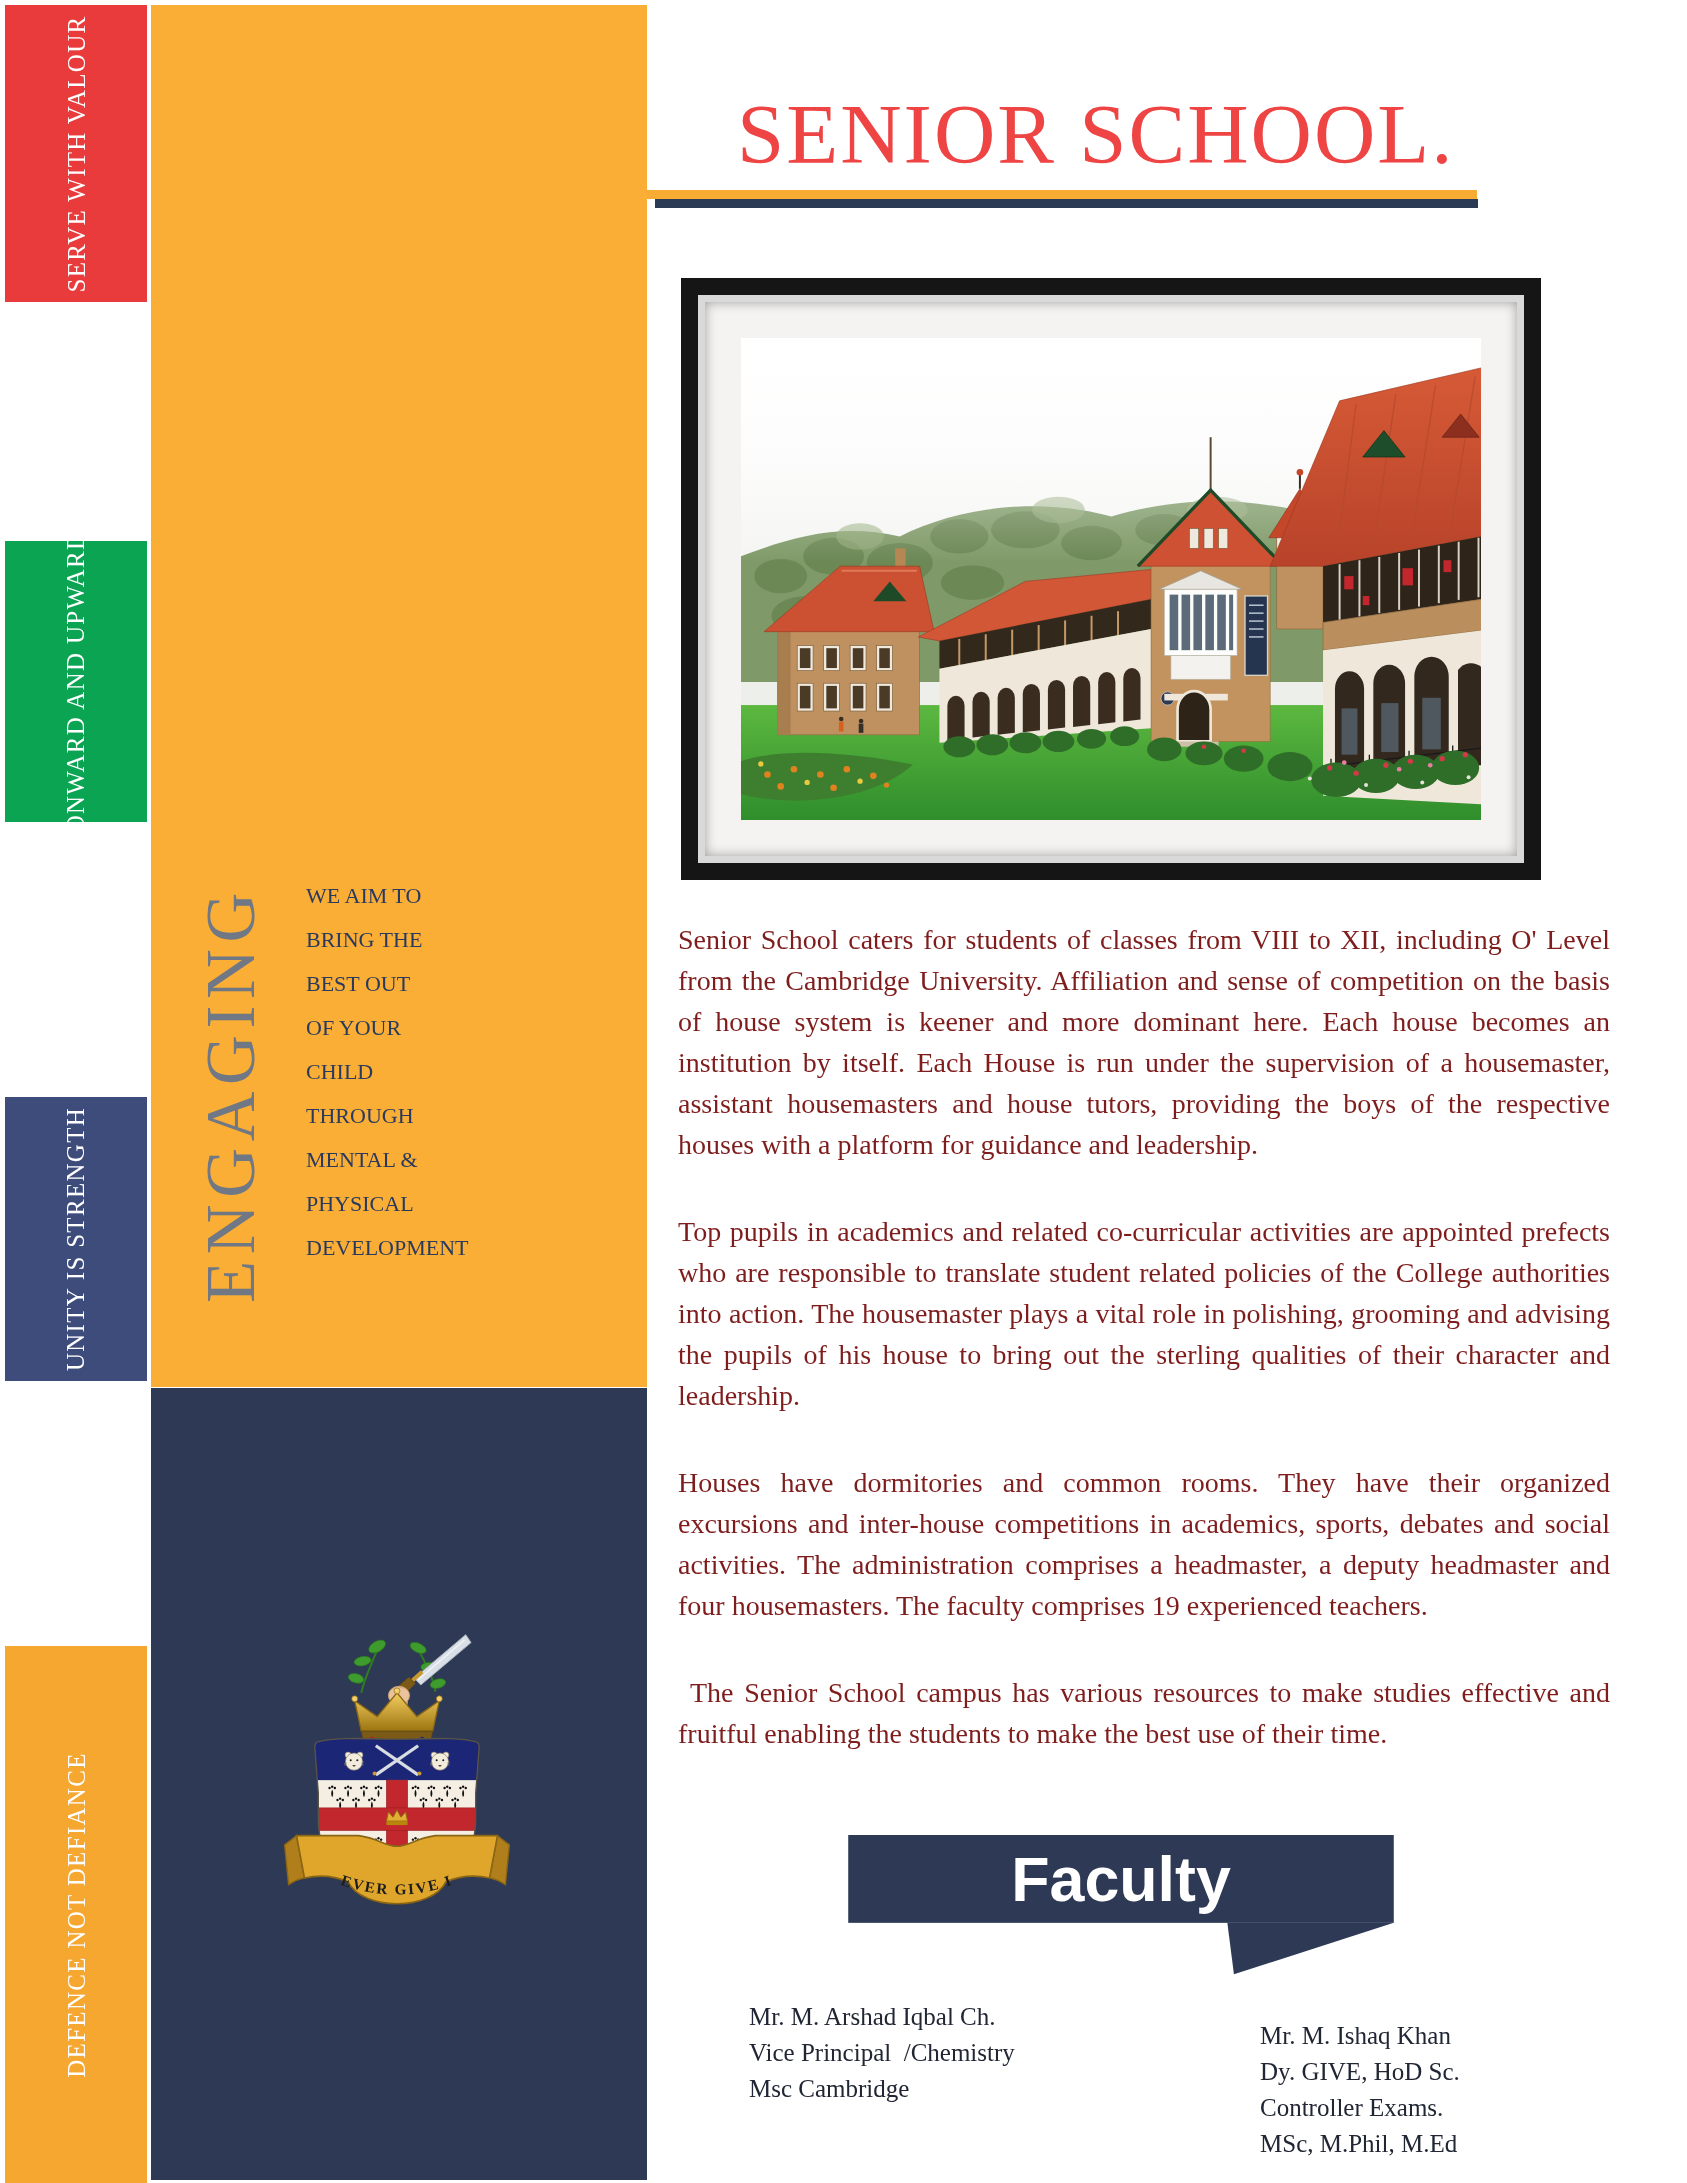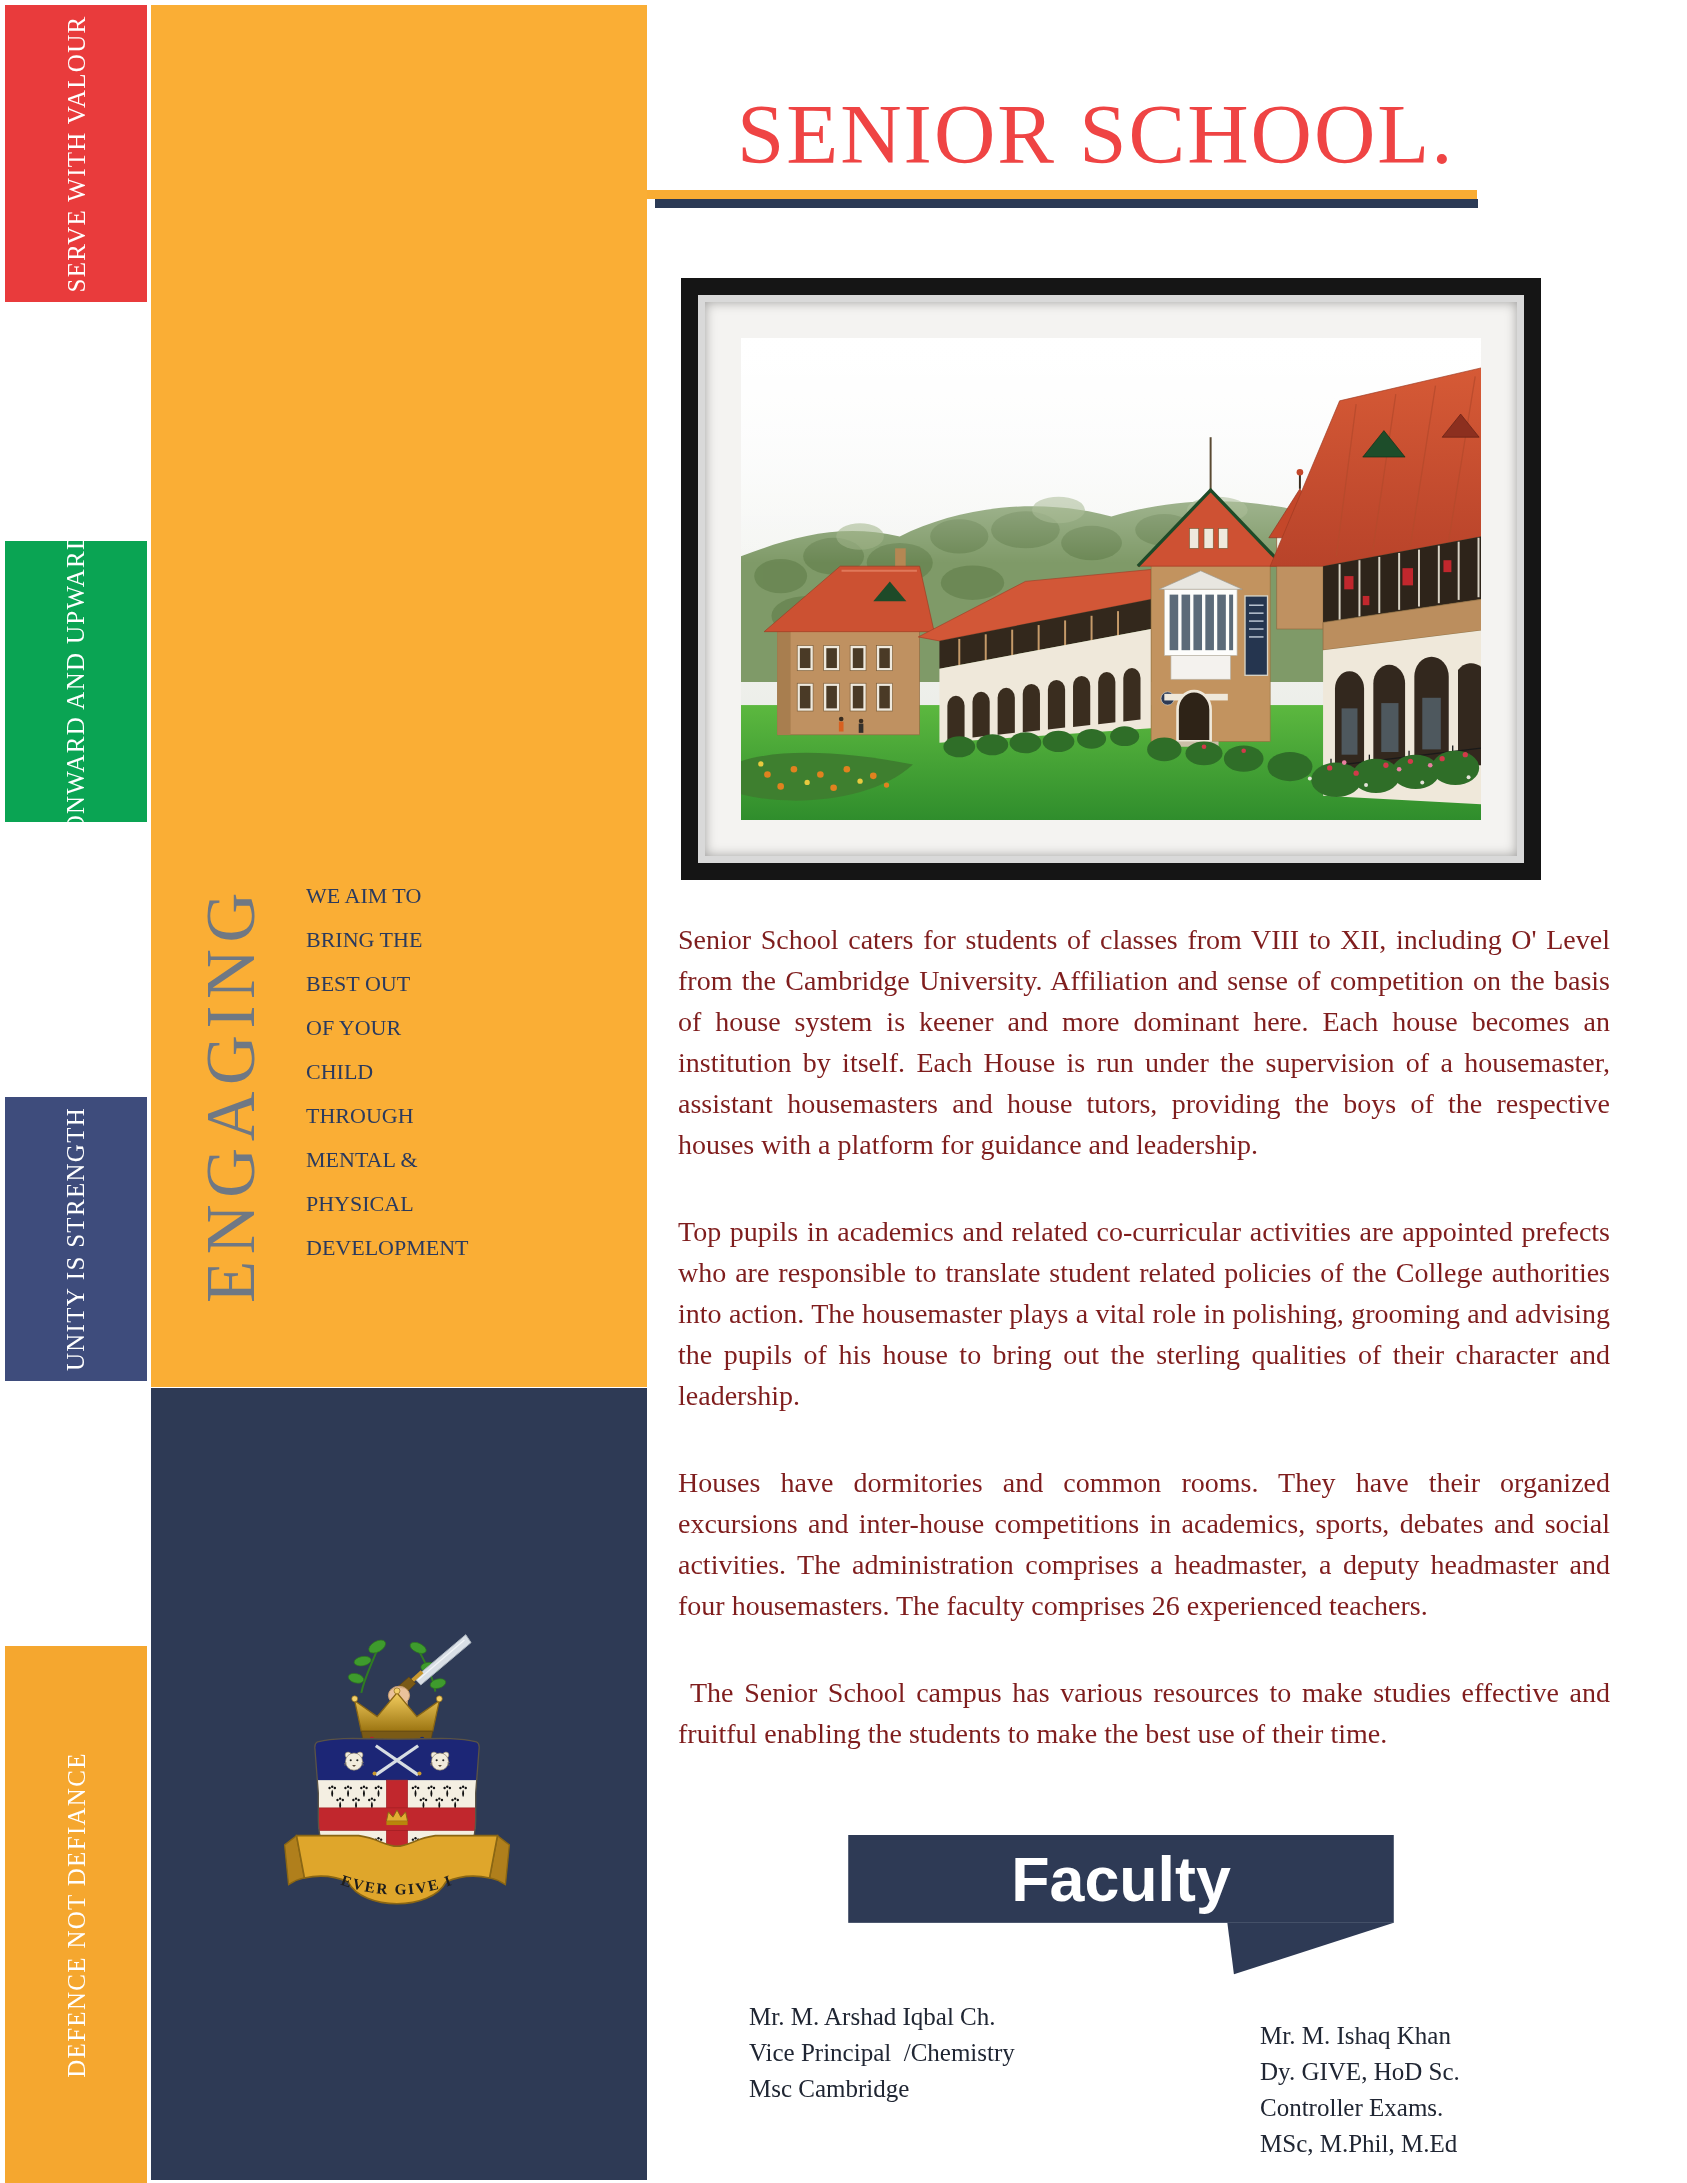--- a/index.html
+++ b/index.html
@@ -485,21 +485,21 @@
               <circle cx="181.5" cy="579" r="3.5" fill="#3a2d20"></circle>
           </g>
         </svg>
       </div>
     </div>
   </div>
 
   <div class="article">
     <p>Senior School caters for students of classes from VIII to XII, including O' Level from the Cambridge University. Affiliation and sense of competition on the basis of house system is keener and more dominant here. Each house becomes an institution by itself. Each House is run under the supervision of a housemaster, assistant housemasters and house tutors, providing the boys of the respective houses with a platform for guidance and leadership.</p>
     <p>Top pupils in academics and related co-curricular activities are appointed prefects who are responsible to translate student related policies of the College authorities into action. The housemaster plays a vital role in polishing, grooming and advising the pupils of his house to bring out the sterling qualities of their character and leadership.</p>
-    <p>Houses have dormitories and common rooms. They have their organized excursions and inter-house competitions in academics, sports, debates and social activities. The administration comprises a headmaster, a deputy headmaster and four housemasters. The faculty comprises 26 experienced teachers.</p>
+    <p>Houses have dormitories and common rooms. They have their organized excursions and inter-house competitions in academics, sports, debates and social activities. The administration comprises a headmaster, a deputy headmaster and four housemasters. The faculty comprises 19 experienced teachers.</p>
     <p class="indented">The Senior School campus has various resources to make studies effective and fruitful enabling the students to make the best use of their time.</p>
   </div>
 
   <svg class="faculty-bubble" viewBox="0 0 826 215">
     <rect x="0" y="0" width="826" height="133" fill="#2E3A55"></rect>
     <polygon points="574,133 826,133 584,211" fill="#2E3A55"></polygon>
     <text x="413" y="100" text-anchor="middle" font-size="95" font-weight="bold" fill="#ffffff" font-family="Liberation Sans, sans-serif">Faculty</text>
   </svg>
 
   <div class="faculty-col faculty-left">

